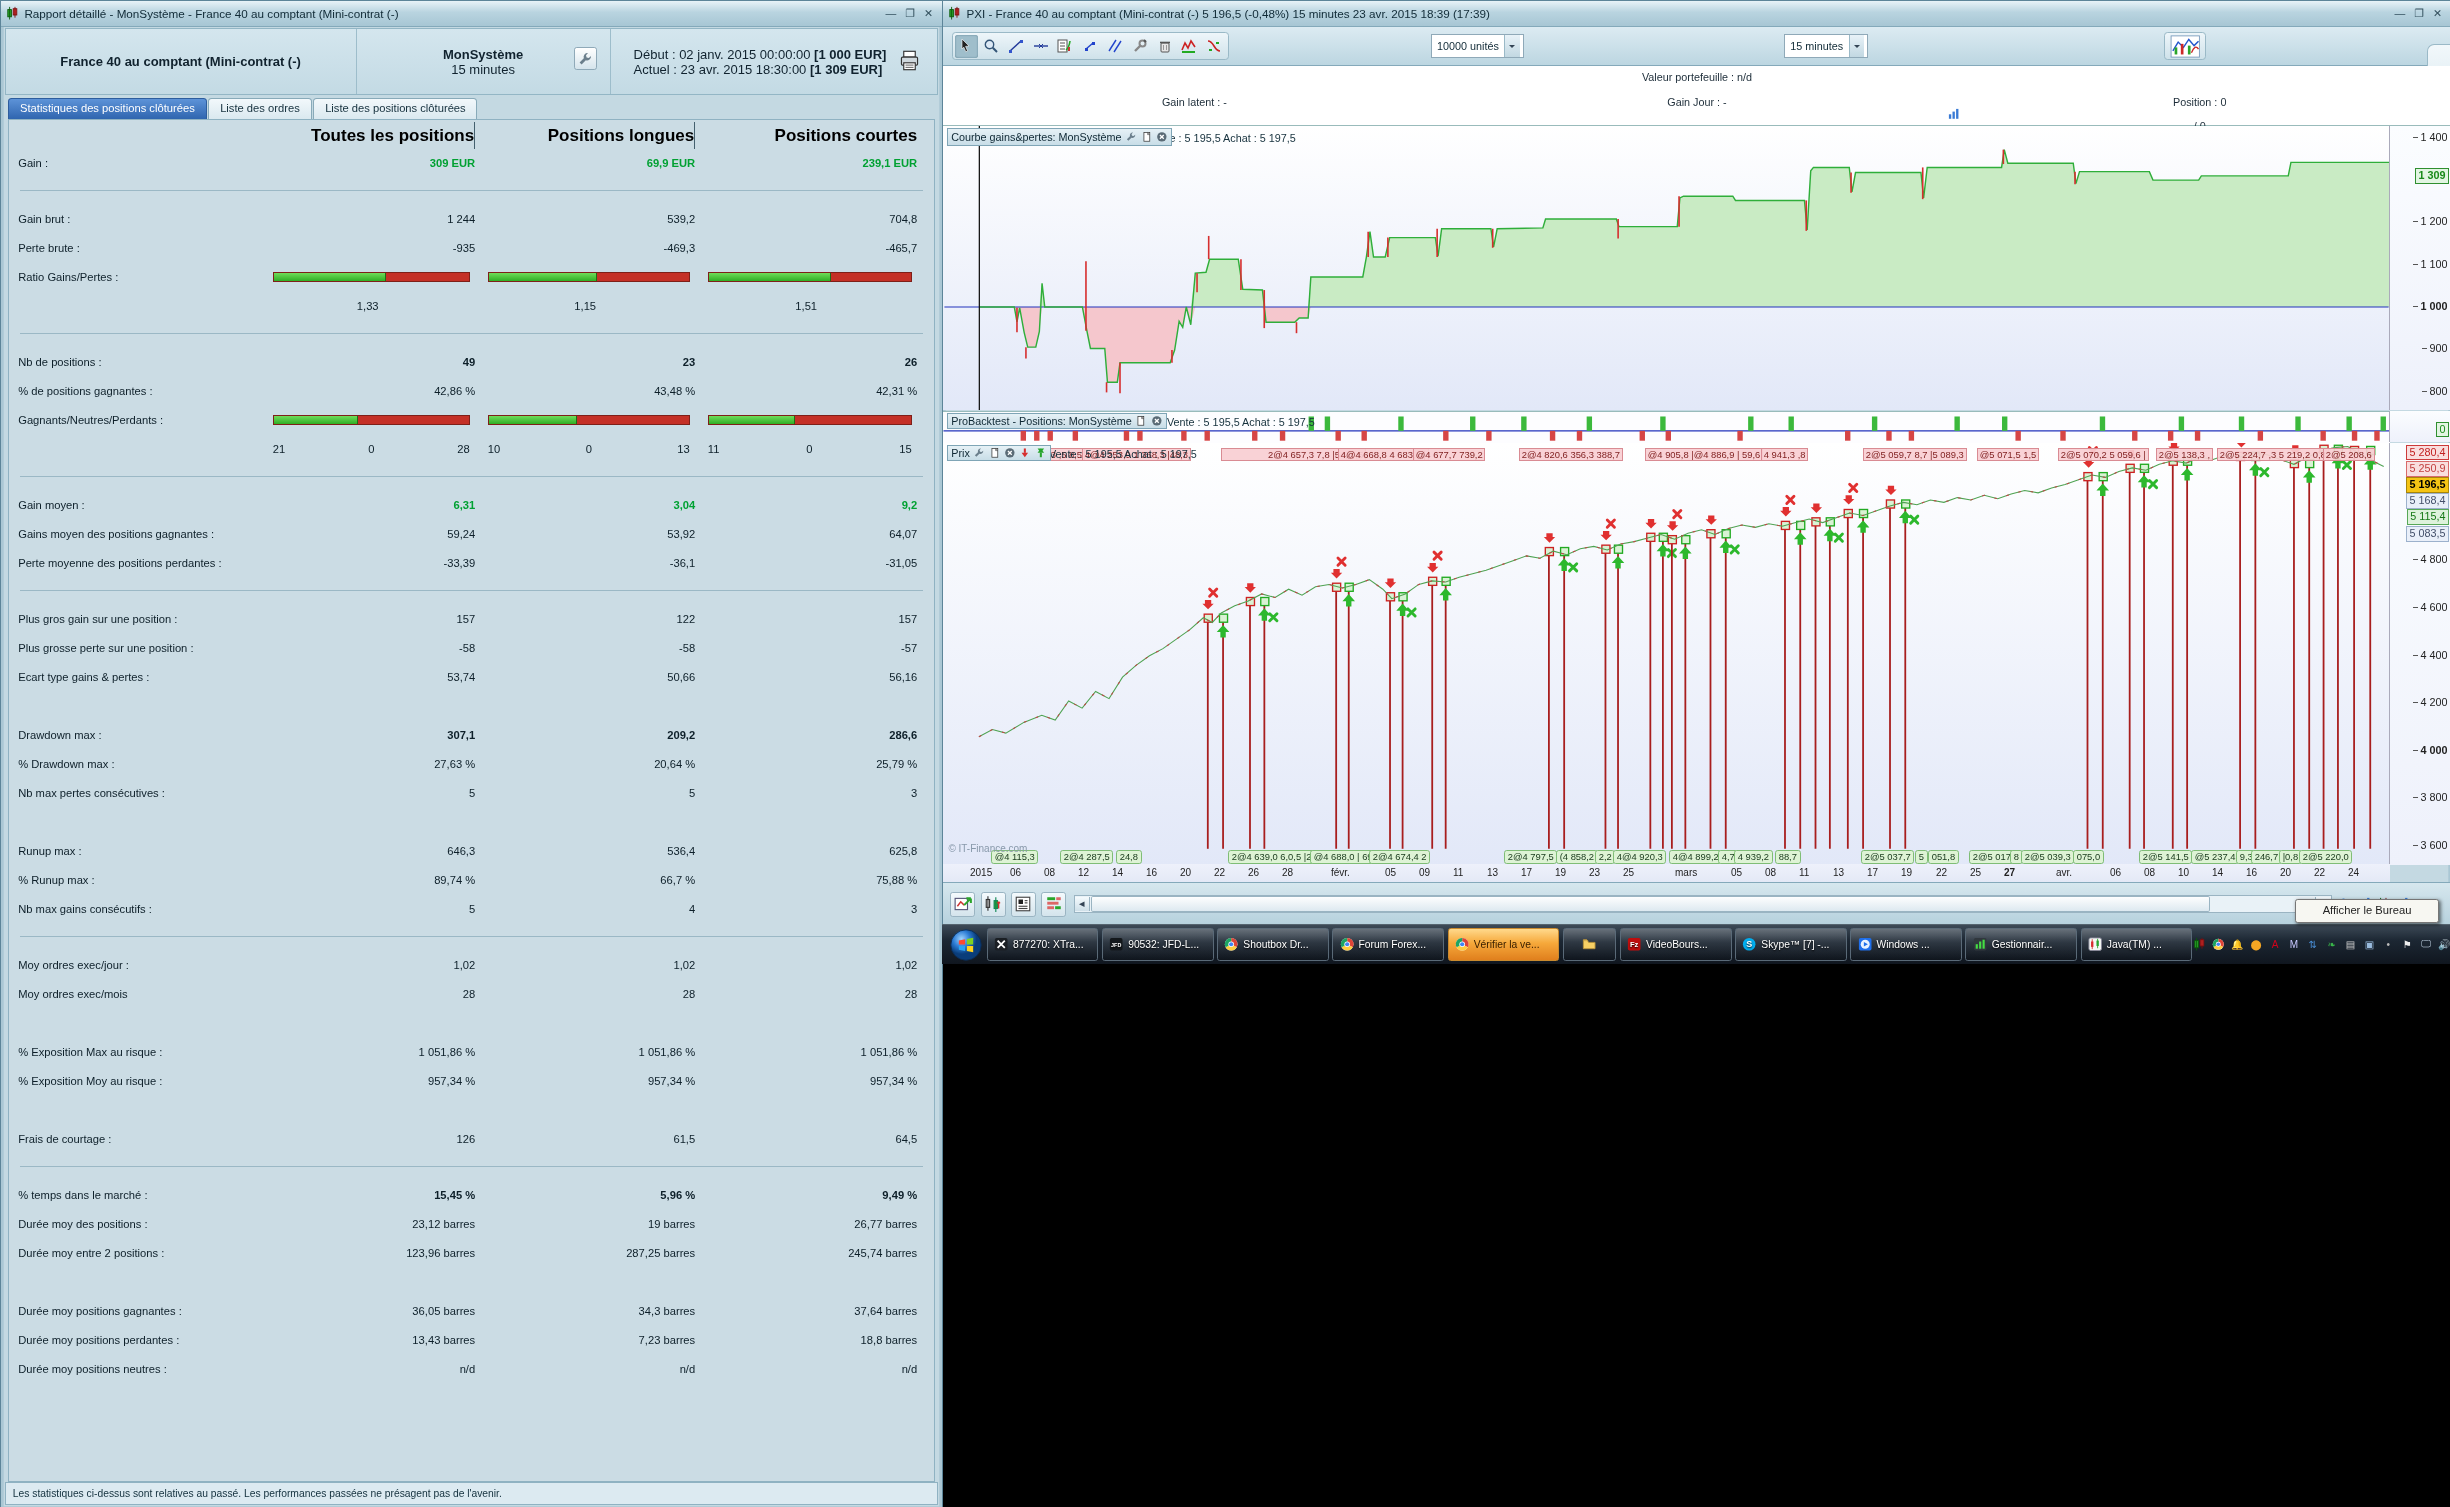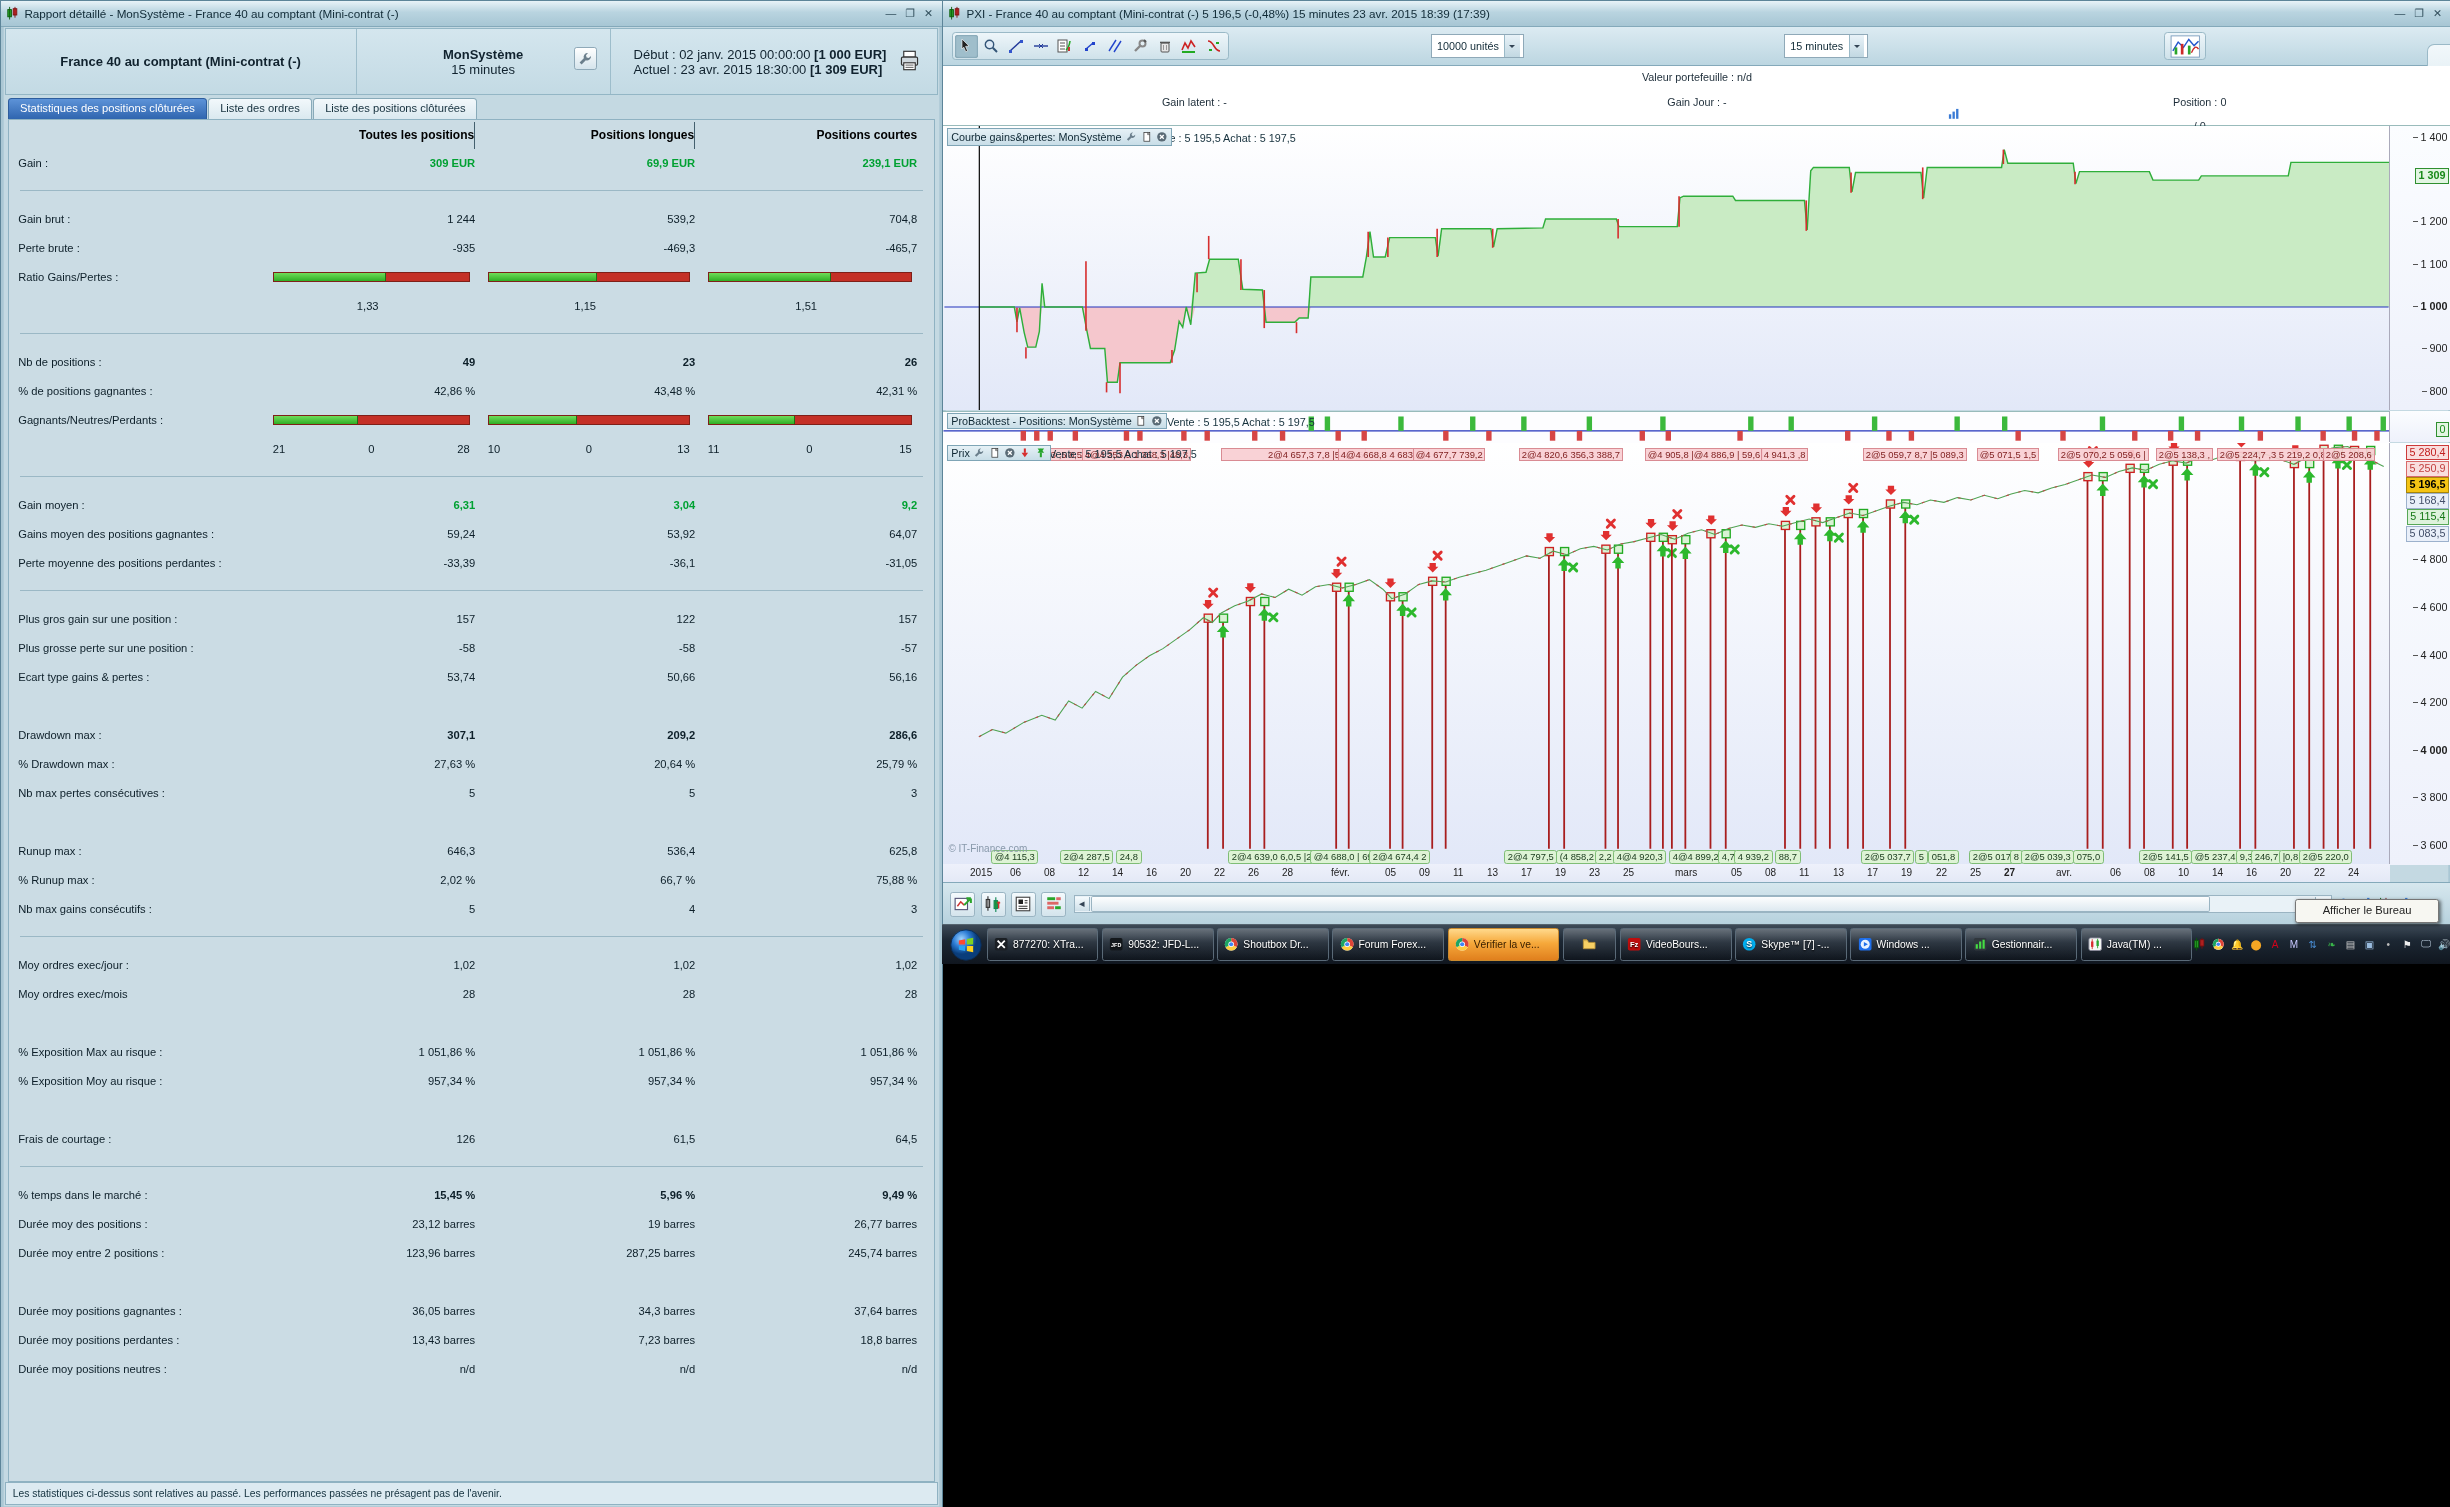--- a/index.html
+++ b/index.html
@@ -12,21 +12,21 @@
   
   #lw-header{position:absolute;left:3.6px;right:3.6px;top:27px;height:65px;background:linear-gradient(#d4e6ee,#c3dae4);border:0.9px solid #93b6c5;display:flex;}
   #lw-header .cell{display:flex;flex-direction:column;justify-content:center;align-items:center;border-right:0.9px solid #9dbdcb;font-size:13px;color:#10222e;}
   #lw-header .c1{width:350px;font-weight:bold;}
   #lw-header .c2{width:253px;position:relative;}
   #lw-header .c3{flex:1;border-right:none;align-items:flex-start;padding-left:23px;position:relative;}
   .tabs{position:absolute;left:7.2px;top:97px;height:21.5px;display:flex;gap:1.8px;}
   .tab{padding:2.7px 10.8px 3.6px;font-size:11.2px;border:0.9px solid #88aab9;border-bottom:none;border-radius:3.6px 3.6px 0 0;background:linear-gradient(#f2f8fb,#d9e8ef);color:#15303d;}
   .tab.active{background:linear-gradient(#5d93d8,#2d63ad);color:#fff;border-color:#2d5d9d;}
   #report{position:absolute;left:7.2px;right:7.2px;top:118px;bottom:27px;background:#cbdce4;border:0.9px solid #8fb2c2;overflow:hidden;padding:1.8px 9px;}
-  .rhead{display:grid;grid-template-columns:242px 215px 220px 222px;height:27px;line-height:27px;font-size:12px;font-weight:bold;color:#000;}
+  .rhead{display:grid;grid-template-columns:242px 215px 220px 222px;height:27px;line-height:27px;font-size:17px;font-weight:bold;color:#000;}
   .rhead div{text-align:right;border-right:0.9px solid #44606e;}
   .rrow{display:grid;grid-template-columns:242px 215px 220px 222px;height:29px;line-height:29px;font-size:11.2px;color:#0d1f29;}
   .rrow .lab{text-align:left;}
   .rrow .val{text-align:right;}
   .rrow.green .val{color:#00a132;font-weight:bold;}
   .rrow.bold .val{font-weight:bold;}
   .rsep{height:0.9px;background:#9bb8c5;margin:12.6px 1.8px 13.5px;}
   .rgap{height:29px;}
   .barcell{display:flex;align-items:center;padding:0 5.4px 0 12.6px;}
   .bar{height:8px;width:100%;background:#c43026;border:0.9px solid #7e1f18;display:flex;}
@@ -281,21 +281,21 @@
         </div>
         <div class="rgap"></div>
         <div class="rrow">
           <div class="lab">Runup max :</div>
           <div class="val">646,3</div>
           <div class="val">536,4</div>
           <div class="val">625,8</div>
         </div>
         <div class="rrow">
           <div class="lab">% Runup max :</div>
-          <div class="val">2,02 %</div>
+          <div class="val">89,74 %</div>
           <div class="val">66,7 %</div>
           <div class="val">75,88 %</div>
         </div>
         <div class="rrow">
           <div class="lab">Nb max gains consécutifs :</div>
           <div class="val">5</div>
           <div class="val">4</div>
           <div class="val">3</div>
         </div>
         <div class="rsep"></div>

